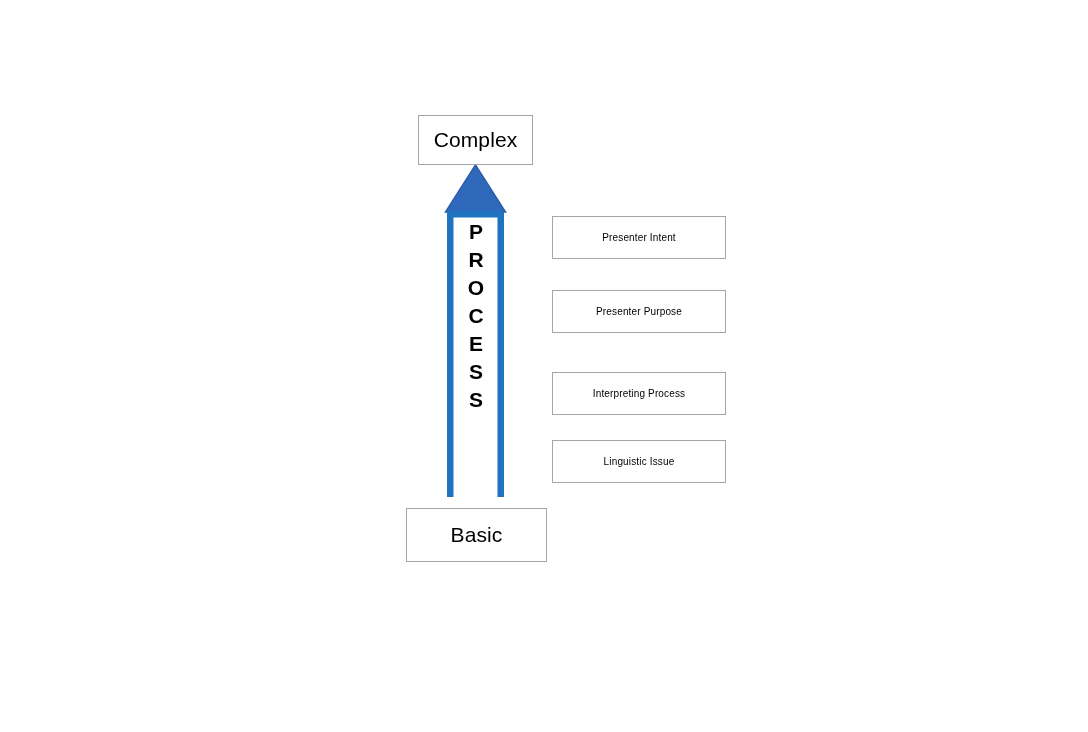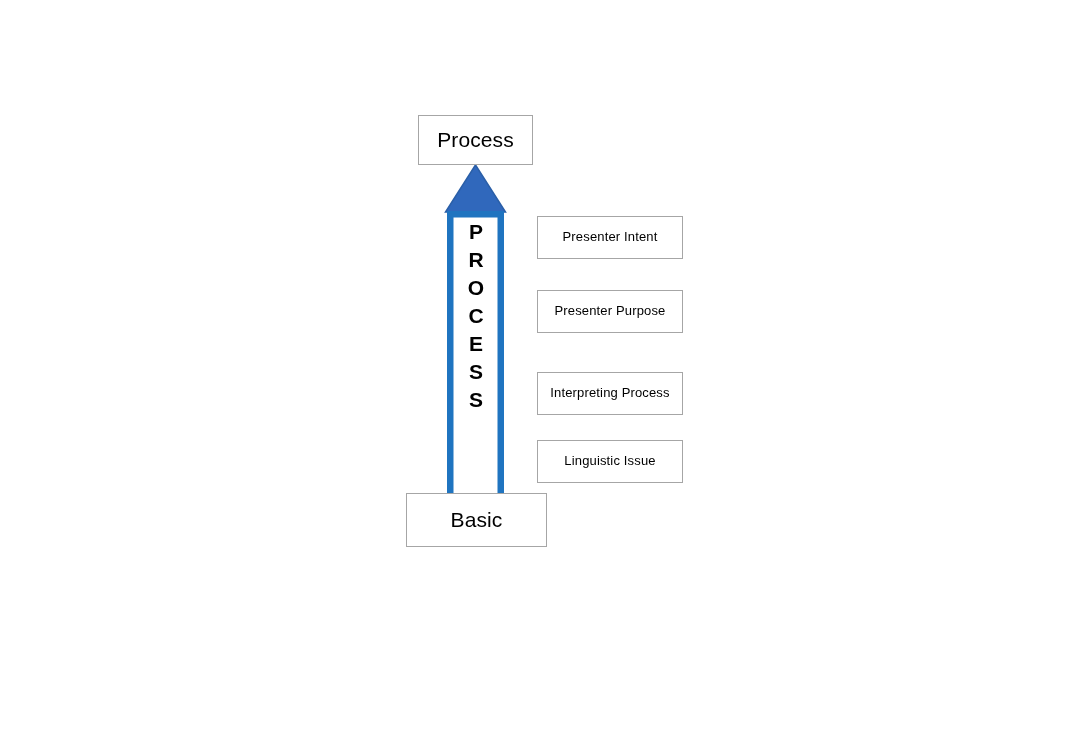--- a/index.html
+++ b/index.html
@@ -44,32 +44,32 @@
   #complex-box {
     left: 418px;
     top: 115px;
     width: 115px;
     height: 50px;
     z-index: 6;
   }
 
   #basic-box {
     left: 406px;
-    top: 493px;
+    top: 508px;
     width: 141px;
     height: 54px;
     z-index: 6;
   }
 
   
   .label-box {
-    left: 537px;
-    width: 146px;
+    left: 552px;
+    width: 174px;
     height: 43px;
-    font-size: 13px;
+    font-size: 10px;
     letter-spacing: 0.15px;
     z-index: 4;
   }
   .label-box.b0 { top: 216px; }
   .label-box.b1 { top: 290px; }
   .label-box.b2 { top: 372px; justify-content: center; }
   .label-box.b3 { top: 440px; }
 
   
   #arrow {
@@ -109,21 +109,21 @@
     text-align: center;
     font-family: "Liberation Sans", sans-serif;
   }
 </style>
 </head>
 <body>
 
 <div id="canvas">
 
   <div class="box endpoint-box" id="complex-box">
-    <span>Process</span>
+    <span>Complex</span>
   </div>
 
   <div id="arrow">
     <svg viewBox="0 0 72 334" xmlns="http://www.w3.org/2000/svg">
 
       <polygon points="35.5,1 65.5,48 5.5,48" fill="#3068bc" stroke="#2a5fa8" stroke-width="1.5" stroke-linejoin="miter"></polygon>
 
       <path d="M 7 47 L 64 47 L 64 333 L 57.5 333 L 57.5 53.5 L 13.5 53.5 L 13.5 333 L 7 333 Z" fill="#1f74c0"></path>
     </svg>
   </div>

